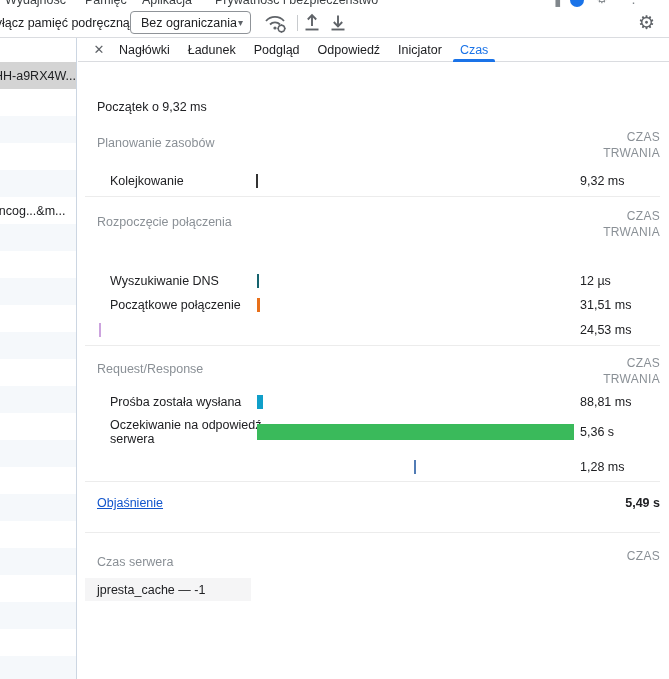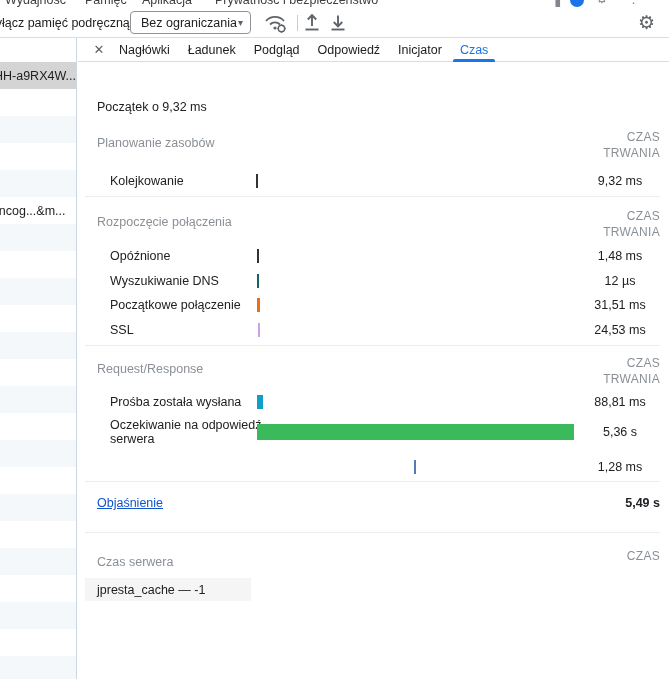--- a/index.html
+++ b/index.html
@@ -54,21 +54,21 @@
   #main .line { position: absolute; left: 19px; white-space: nowrap; }
   .sec-head { position: absolute; left: 19px; right: 9px; display: flex;
     justify-content: space-between; align-items: flex-start; }
   .sec-title { color: #8a9096; margin-top: 8px; }
   .dur-head { color: #8a9096; font-size: 12px; line-height: 16px; text-align: right;
     letter-spacing: .3px; margin-top: 1px; }
   .t-row { position: absolute; left: 19px; right: 9px; height: 25px; display: flex; align-items: center; }
   .t-label { margin-left: 13px; width: 146px; flex-shrink: 0; line-height: 14px; }
   .t-bars { flex: 1; position: relative; height: 100%; }
   .bar { position: absolute; top: 50%; transform: translateY(-50%); height: 14px; }
-  .t-value { width: 80px; flex-shrink: 0; text-align: center; white-space: nowrap; }
+  .t-value { width: 80px; flex-shrink: 0; text-align: left; white-space: nowrap; }
   .row-wait { height: 38px; }
   .row-wait .t-label { width: 160px; }
   .divider { position: absolute; left: 7px; right: 9px; height: 1px; background: #ececec; }
   #footer-row { position: absolute; left: 19px; right: 9px; top: 428px; height: 26px;
     display: flex; justify-content: space-between; align-items: center; }
   #explain-link { color: #1155cc; text-decoration: underline; cursor: pointer; }
   #total-value { font-weight: 700; }
   #server-row { position: absolute; left: 7px; top: 516px; width: 166px; height: 23px;
     background: #f5f5f6; display: flex; align-items: center; padding-left: 12px; white-space: nowrap; }
 </style>
@@ -158,43 +158,35 @@
   </div>
   <div class="divider" style="top:134px"></div>
 
   <div class="sec-head" style="top:145px">
     <span class="sec-title">Rozpoczęcie połączenia</span>
     <span class="dur-head">
       <span>CZAS</span><br>
       <span>TRWANIA</span>
     </span>
   </div>
-  <div class="t-row" style="top:181px">
-    <span class="t-label">Opóźnione</span>
-    <span class="t-bars">
-      <span class="bar" style="left: 1px; width: 2px; background: rgb(51, 51, 51);"></span>
-    </span>
-    <span class="t-value">1,48 ms</span>
-  </div>
   <div class="t-row" style="top:206px">
     <span class="t-label">Wyszukiwanie DNS</span>
     <span class="t-bars">
       <span class="bar" style="left: 1px; width: 2px; background: rgb(21, 99, 110);"></span>
     </span>
     <span class="t-value">12 µs</span>
   </div>
   <div class="t-row" style="top:230px">
     <span class="t-label">Początkowe połączenie</span>
     <span class="t-bars">
       <span class="bar" style="left: 1px; width: 3px; background: rgb(232, 112, 26);"></span>
     </span>
     <span class="t-value">31,51 ms</span>
   </div>
   <div class="t-row" style="top:255px">
-    <span class="t-label">SSL</span>
     <span class="t-bars">
       <span class="bar" style="left: 2px; width: 2px; background: rgb(204, 163, 222);"></span>
     </span>
     <span class="t-value">24,53 ms</span>
   </div>
   <div class="divider" style="top:283px"></div>
 
   <div class="sec-head" style="top:292px">
     <span class="sec-title">Request/Response</span>
     <span class="dur-head">

